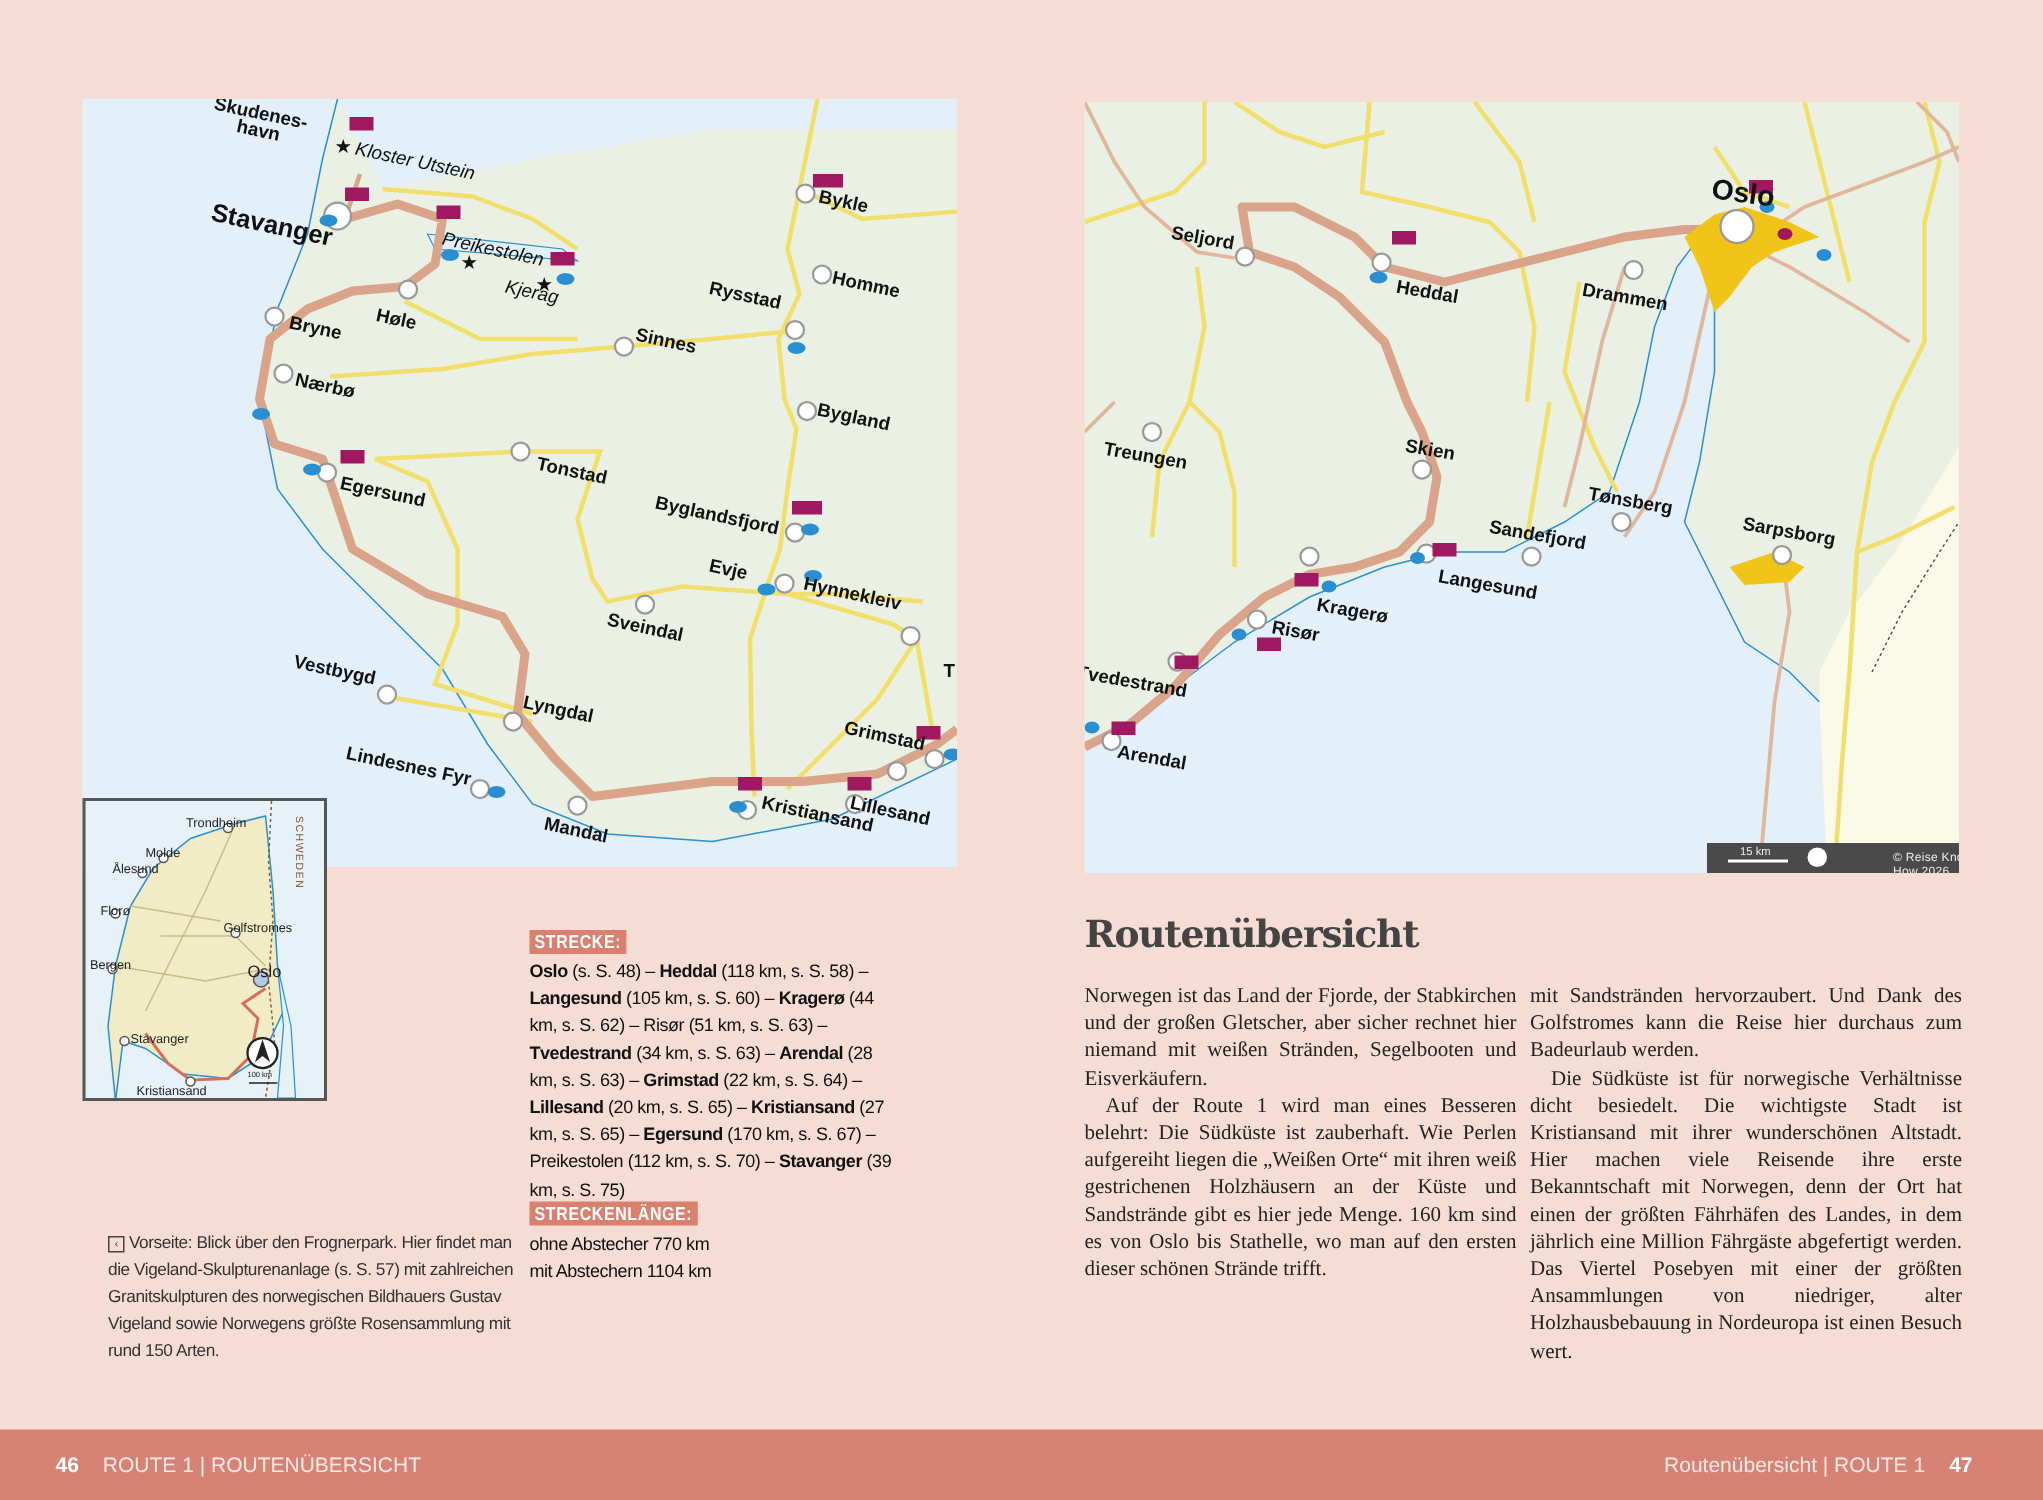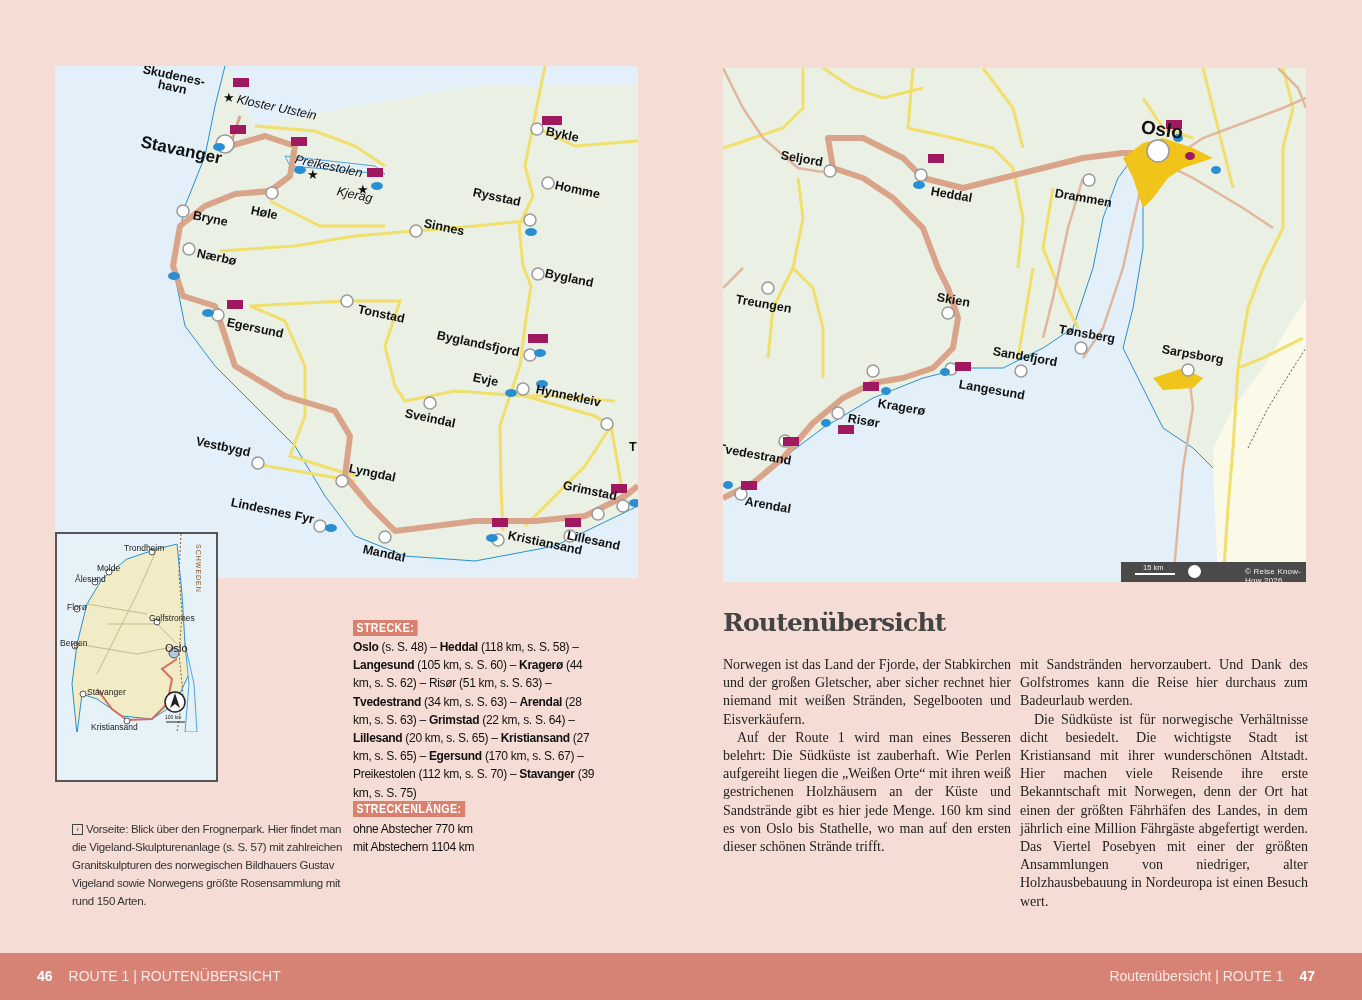--- a/index.html
+++ b/index.html
@@ -15,24 +15,24 @@
   .map svg { position:absolute; left:0; top:0; }
   .lbl {
     position:absolute; font-family:"Liberation Sans", sans-serif;
     font-weight:bold; color:#111; font-size:12.5px; white-space:nowrap;
     transform-origin:left center;
   }
   .lbl.big { font-size:17px; }
   .lbl.it { font-style:italic; font-weight:normal; }
   #map-left { left:55px; top:66px; width:583px; height:512px; }
   #map-right { left:723px; top:68px; width:583px; height:514px; }
-  #inset { left:55px; top:532px; width:163px; height:250px; border:2px solid #555; box-sizing:border-box; background:#e6f1f8; }
+  #inset { left:55px; top:532px; width:163px; height:202px; border:2px solid #555; box-sizing:border-box; background:#e6f1f8; }
   .inset-lbl { position:absolute; font-size:8.5px; color:#222; white-space:nowrap; font-family:"Liberation Sans", sans-serif; }
   .scalebar {
-    position:absolute; left:398px; top:494px; width:190px; height:20px;
+    position:absolute; left:415px; top:494px; width:190px; height:20px;
     background:#4a4a4a; color:#eee; font-size:8px;
   }
   .scalebar .line { position:absolute; left:14px; top:11px; width:40px; height:2px; background:#fff; }
   .scalebar .km { position:absolute; left:22px; top:1px; font-size:7.5px; }
   .scalebar .north { position:absolute; left:67px; top:3px; width:13px; height:13px; border-radius:50%; background:#fff; }
   .scalebar .copy { position:absolute; left:92px; top:5px; font-size:8px; letter-spacing:0.2px;margin-left:32px; }
 
   .sec-head {
     position:absolute; background:#d9806f; color:#fff; font-weight:bold;
     font-family:"Liberation Sans", sans-serif; font-size:12.5px; letter-spacing:0.5px;

